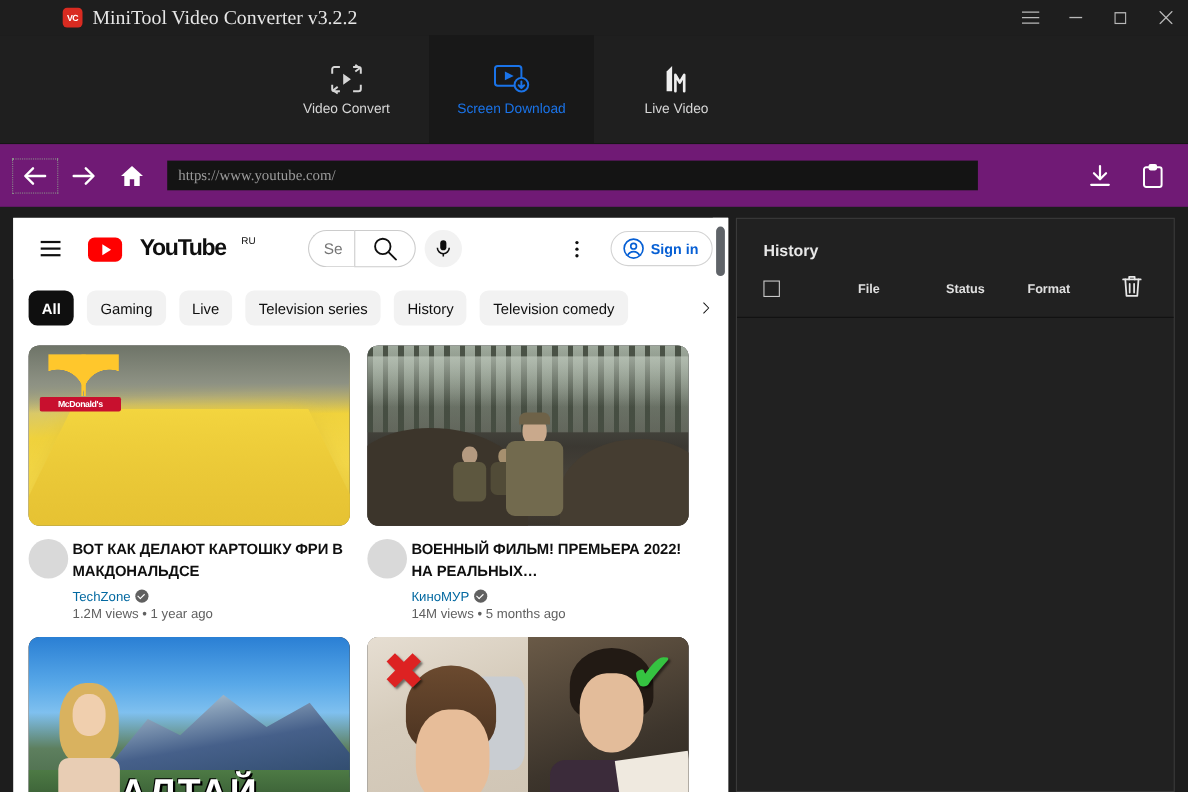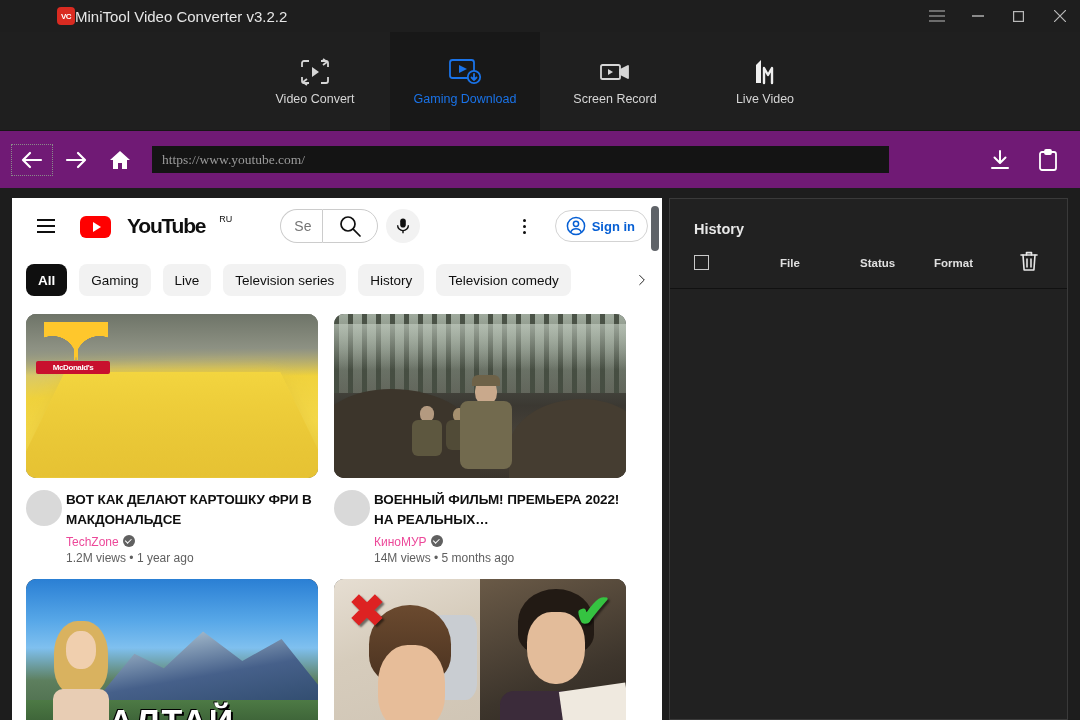--- a/index.html
+++ b/index.html
@@ -16,21 +16,21 @@
     background: #1e1e1e;
     display: flex; align-items: center; padding-left: 48px;
   }
   .app-logo {
     width: 18px; height: 18px; margin-left: 9px;
     background: #d92b21; border-radius: 4px;
     display: flex; align-items: center; justify-content: center;
     color: #fff; font-size: 8px; font-weight: bold; letter-spacing: -0.5px;
   }
   .app-title {
-    color: #e6e6e6; font-size: 15px;
+    margin-left: 9px; color: #e6e6e6; font-size: 18px; font-family: Liberation Serif, serif;
   }
   .winctrls {
     position: absolute; right: 0; top: 0; height: 32px;
     display: flex; align-items: center;
   }
   .winbtn {
     width: 41px; height: 32px;
     display: flex; align-items: center; justify-content: center;
     color: #b9b9b9;
   }
@@ -194,22 +194,22 @@
   }
   .vmeta { display: flex; gap: 4px; padding-top: 12px; }
   .vavatar {
     width: 36px; height: 36px; border-radius: 50%; background: #d9d9d9; flex: none;
   }
   .vtitle {
     font-size: 13.5px; font-weight: bold; color: #0f0f0f;
     line-height: 20px; letter-spacing: -0.1px;
   }
   .vchan {
-    font-size: 12px; color: #ec4899; margin-top: 5px;
-    display: flex; gap: 4px;
+    font-size: 12px; color: #0369a1; margin-top: 5px;
+    display: flex; align-items: center; gap: 4px;
   }
   .verif { width: 12px; height: 12px; border-radius: 50%; background: #606060;
     display:flex; align-items:center; justify-content:center; flex:none; }
   .verif::after { content:""; display:block; width: 5px; height: 3px;
     border-left: 1.4px solid #fff; border-bottom: 1.4px solid #fff;
     transform: rotate(-45deg) translate(0px,-1px); }
   .vstats { font-size: 12px; color: #606060; margin-top: 2px; }
 
   
   .history {
@@ -370,33 +370,23 @@
 
   <div class="tab active">
     <span class="ticon">
       <svg width="34" height="30" viewBox="0 0 34 30" fill="none" stroke="#1a73e8" stroke-width="1.8">
         <rect x="2" y="3" width="24" height="18" rx="2.5"></rect>
         <path d="M11 8l8 4-8 4z" fill="#1a73e8" stroke="none"></path>
         <circle cx="26" cy="20" r="6.2" fill="#181818"></circle>
         <path d="M26 17v6M23.5 20.5L26 23l2.5-2.5" stroke-linecap="round" stroke-linejoin="round"></path>
       </svg>
     </span>
-    <span>Gaming Download</span>
-  </div>
-
-  <div class="tab">
-    <span class="ticon">
-      <svg width="32" height="26" viewBox="0 0 32 22" fill="none" stroke="#d6d6d6" stroke-width="1.8">
-        <rect x="2" y="4" width="19" height="14" rx="1.6"></rect>
-        <path d="M21 9l8-4v12l-8-4z" fill="#d6d6d6" stroke="#d6d6d6" stroke-linejoin="round"></path>
-        <path d="M9 8l5 3-5 3z" fill="#d6d6d6" stroke="none"></path>
-      </svg>
-    </span>
-    <span>Screen Record</span>
-  </div>
+    <span>Screen Download</span>
+  </div>
+
 
   <div class="tab">
     <span class="ticon">
       <svg width="30" height="30" viewBox="0 0 30 30">
         <path d="M6 26V8l5-5v23z" fill="#efefef"></path>
         <path d="M14 26V11l4 7 4-7v15" fill="none" stroke="#efefef" stroke-width="2.4" stroke-linejoin="round" stroke-linecap="round"></path>
       </svg>
     </span>
     <span>Live Video</span>
   </div>

